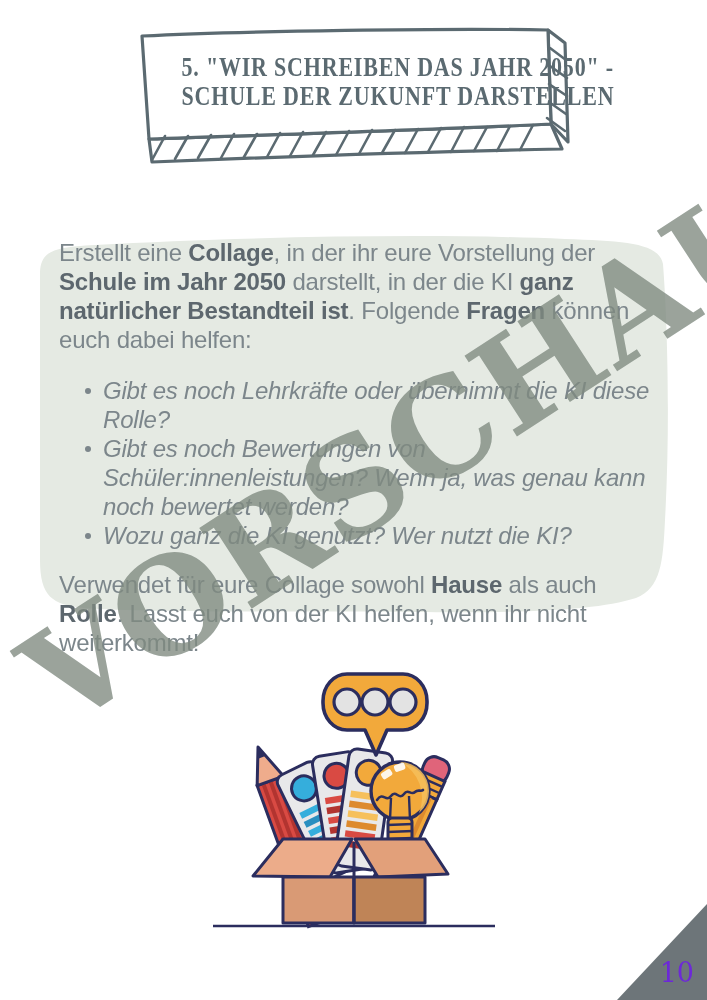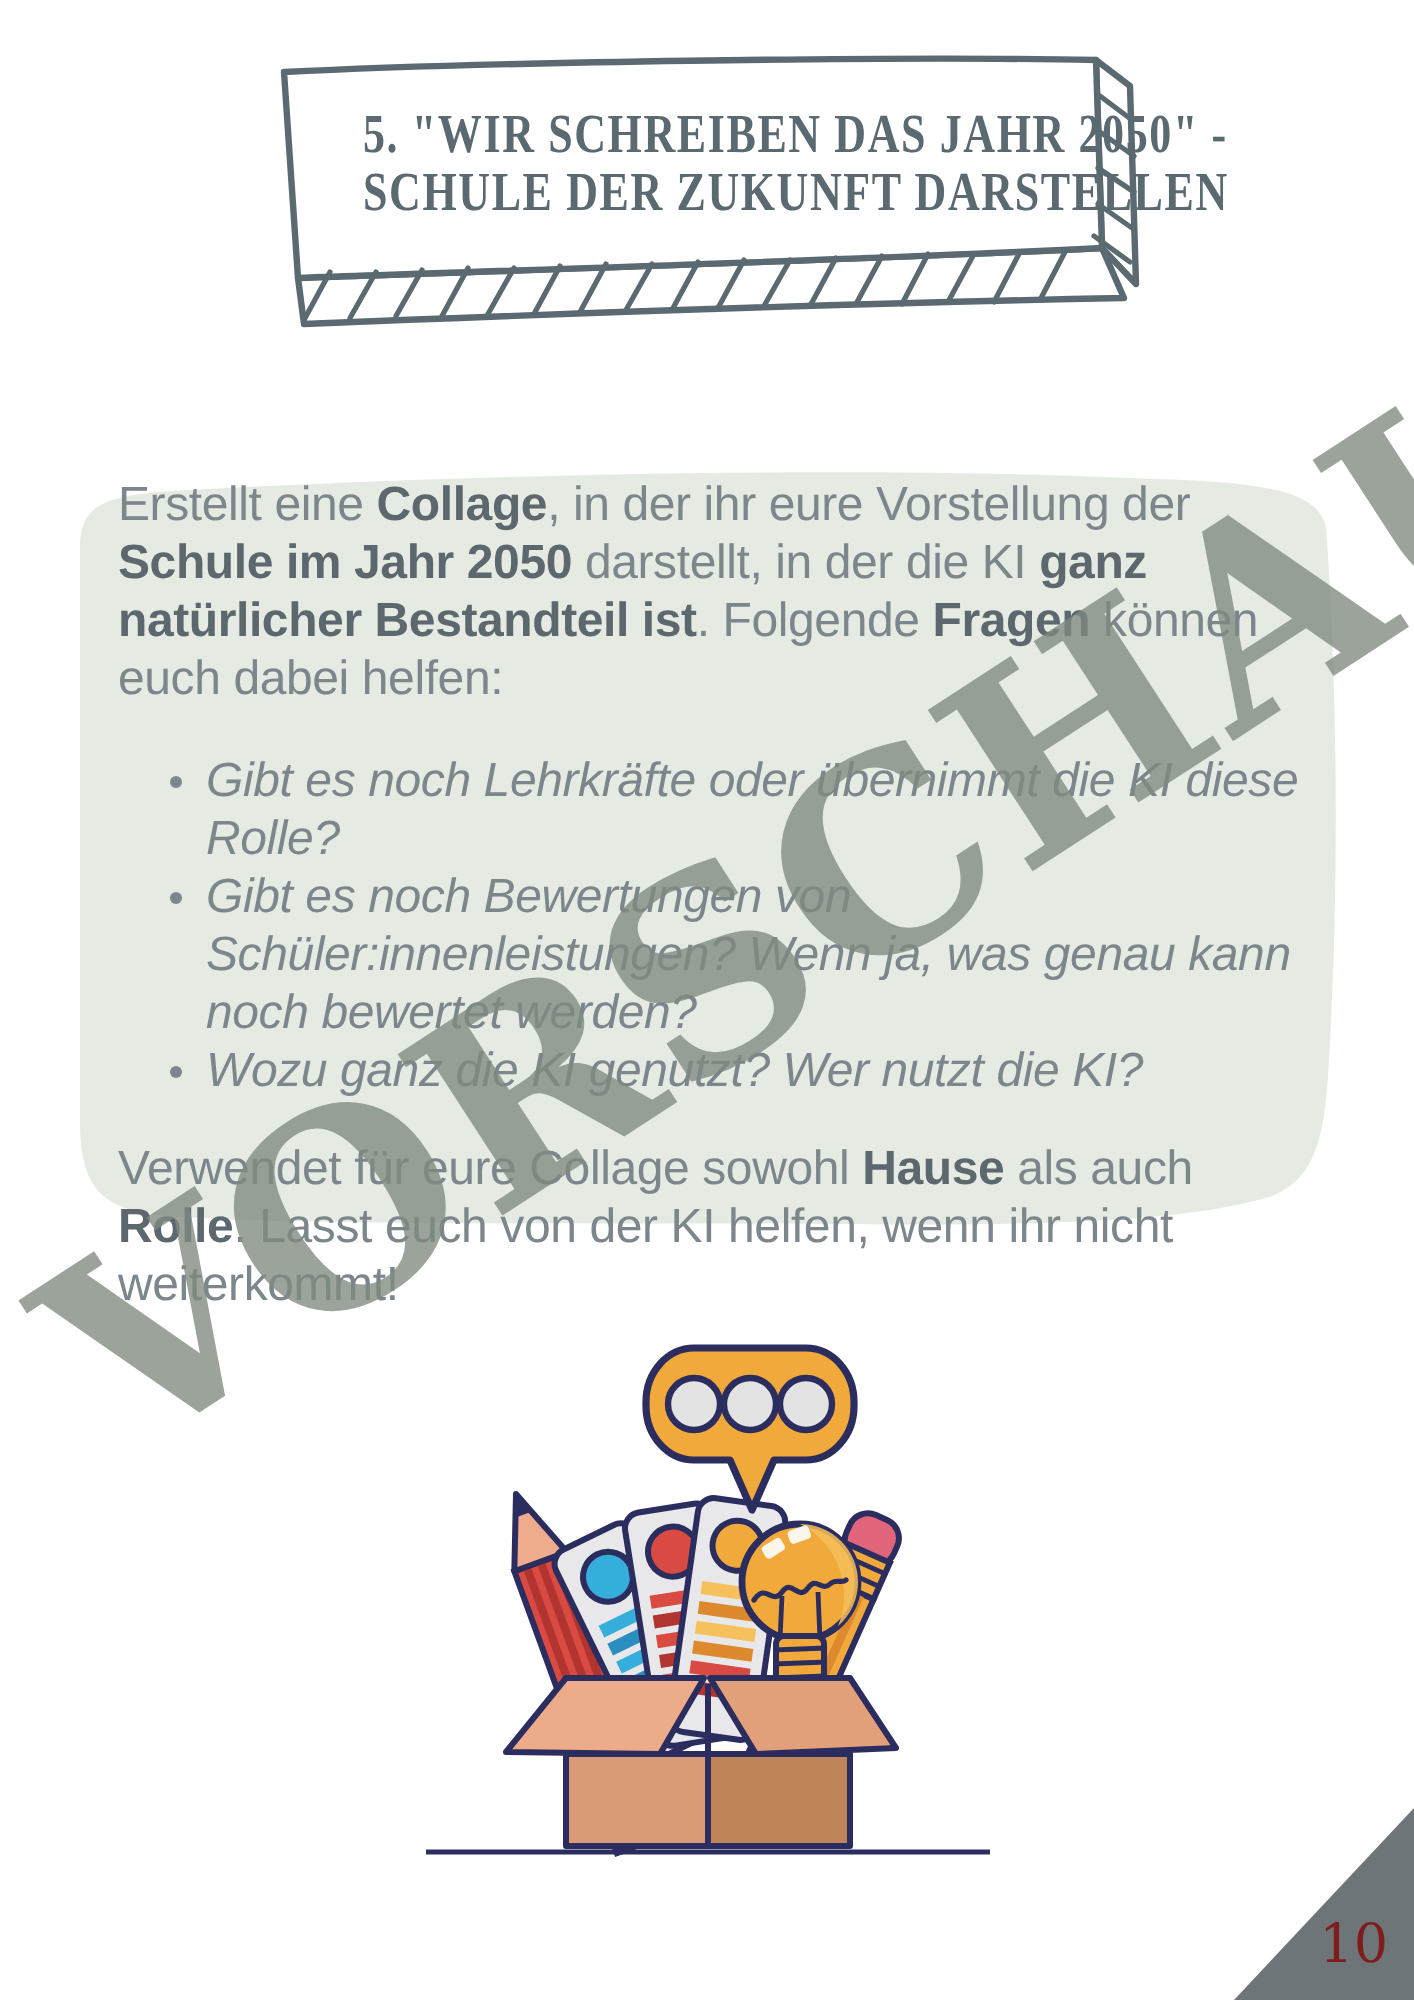--- a/index.html
+++ b/index.html
@@ -58,21 +58,21 @@
 
   
   .corner{
     position:absolute;right:0;bottom:0;width:90px;height:96px;z-index:4;
     background:var(--corner_gray);
     -webkit-clip-path:polygon(100% 0,100% 100%,0 100%);
     clip-path:polygon(100% 0,100% 100%,0 100%);
   }
   .page-number{
     position:absolute;right:13px;bottom:12px;z-index:5;
-    color:#7f1d1d;font-family:"DejaVu Serif","Liberation Serif",serif;
+    color:#6d28d9;font-family:"DejaVu Serif","Liberation Serif",serif;
     font-size:27px;
   }
 </style>
 </head>
 <body>
 
 <div class="page">
 
   <svg class="bg-svg" width="707" height="1000" viewBox="0 0 707 1000" aria-hidden="true">
 

